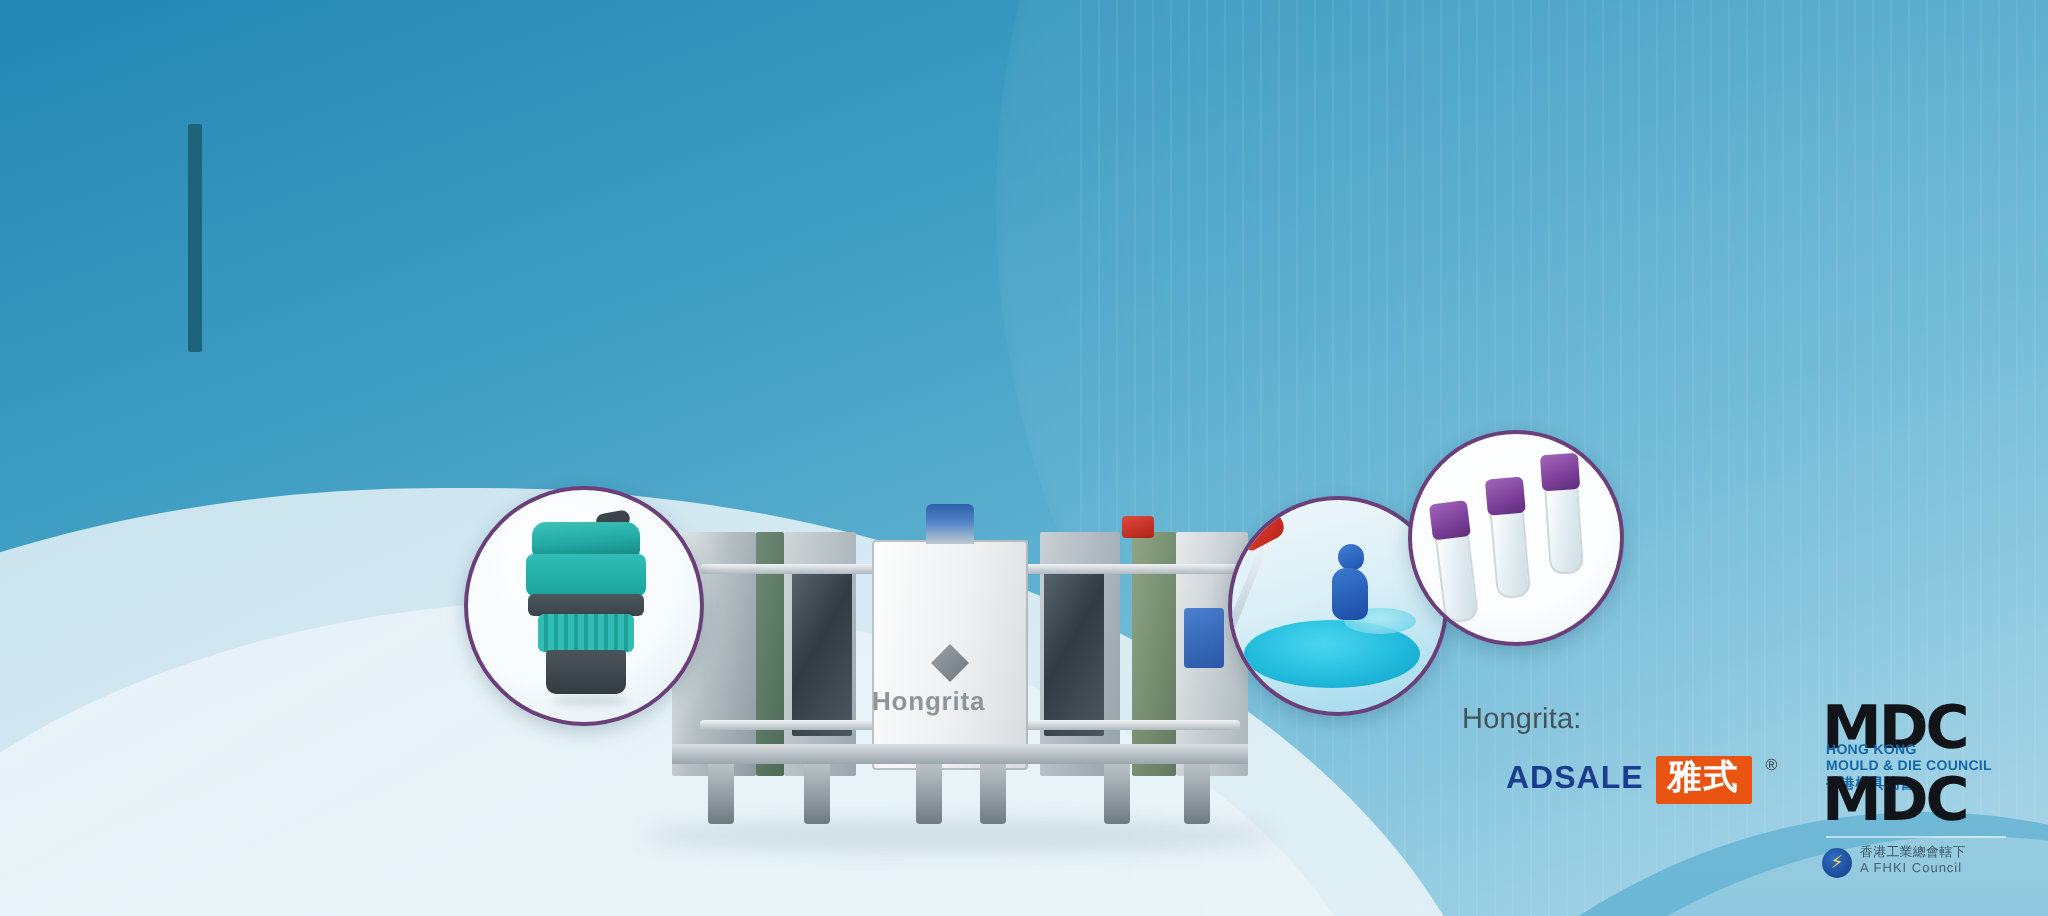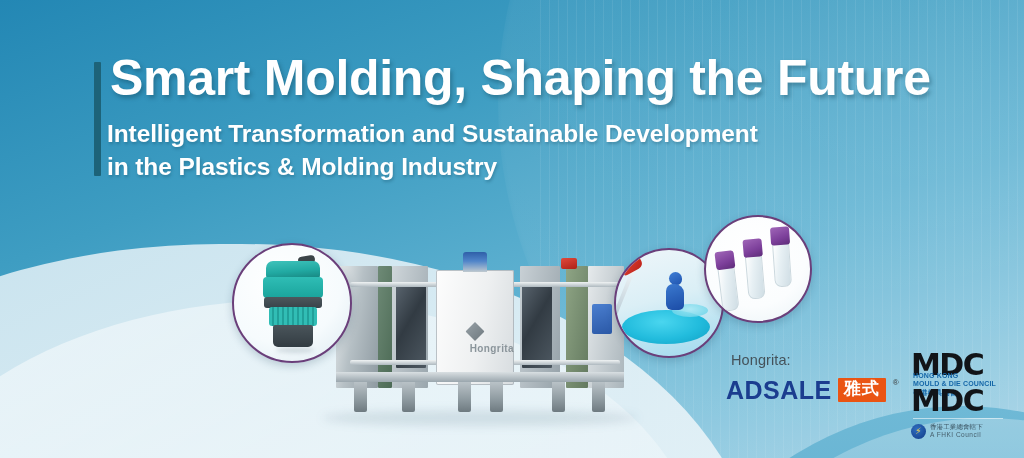--- a/index.html
+++ b/index.html
@@ -135,22 +135,22 @@
   .m-base{position:absolute;left:6px;top:120px;width:288px;height:10px;
     background:linear-gradient(180deg,#d9dfe2,#9aa6ad);}
   .m-foot{position:absolute;top:130px;width:13px;height:30px;border-radius:0 0 2px 2px;
     background:linear-gradient(180deg,#b9c2c7 0%,#8d999f 60%,#6e7a80 100%);}
   .m-center{position:absolute;left:106px;top:18px;width:78px;height:115px;border-radius:2px;
     background:linear-gradient(100deg,#fdfdfd 0%,#eef0f1 55%,#d7dcdf 100%);
     box-shadow:inset 0 0 0 1px rgba(160,170,176,.7);}
   .m-logo{position:absolute;left:50%;top:52px;transform:translateX(-50%);width:19px;height:19px;
     background:linear-gradient(135deg,#98a2a8 0%,#6d777d 100%);
     clip-path:polygon(50% 0,100% 50%,50% 100%,0 50%);}
-  .m-brand{position:absolute;left:0;right:0;top:73px;text-align:right;
-    font-size:10px;font-weight:bold;color:#8b959b;letter-spacing:.4px;}
+  .m-brand{position:absolute;left:0;right:0;top:73px;text-align:left;
+    font-size:13px;font-weight:bold;color:#8b959b;letter-spacing:.4px;}
   .m-cyl{position:absolute;left:133px;top:0;width:24px;height:20px;border-radius:3px 3px 0 0;
     background:linear-gradient(180deg,#2f5fa8 0%,#4f84c9 45%,#bfc9cf 100%);}
   .m-redblock{position:absolute;left:231px;top:6px;width:16px;height:11px;border-radius:2px;
     background:linear-gradient(160deg,#e04a3c,#ae2117);}
   .m-rod{position:absolute;height:5px;border-radius:2px;
     background:linear-gradient(180deg,#f0f3f4,#aeb9bf);}
   .m-platecol{position:absolute;top:14px;height:122px;border-radius:1px;}
   .pc-a{left:6px;width:42px;background:linear-gradient(100deg,#eef1f2 0%,#b6c0c5 45%,#8e9aa1 100%);}
   .pc-b{left:48px;width:14px;background:linear-gradient(100deg,#6e8a76 0%,#4c6a55 100%);}
   .pc-c{left:62px;width:36px;background:linear-gradient(100deg,#cfd6da 0%,#9aa6ad 100%);}
@@ -169,22 +169,23 @@
   
   .organizer-label{
     position:absolute;left:731px;top:352px;
     font-size:14.5px;color:#44525a;letter-spacing:.1px;
   }
   .adsale{
     position:absolute;left:726px;top:378px;height:24px;
     display:flex;align-items:center;gap:6px;
   }
   .adsale-word{
-    font-size:25px;font-weight:bold;color:#1b3d8f;letter-spacing:.5px;
+    font-size:16px;font-weight:bold;color:#1b3d8f;letter-spacing:.5px;
     font-family:"Liberation Sans",sans-serif;
+    margin-left:27px;
   }
   .adsale-cn{
     background:#ea5413;color:#ffffff;font-weight:bold;font-size:17px;
     padding:1px 6px 3px 6px;border-radius:1px;line-height:1.15;letter-spacing:1px;
   }
   .adsale-reg{font-size:8px;color:#3a3a3a;align-self:flex-start;margin-left:1px;}
 
   .mdc{position:absolute;left:911px;top:350px;width:96px;height:92px;}
   .mdc-top,.mdc-bot{
     font-size:30px;font-weight:bold;color:#111418;letter-spacing:-1.5px;line-height:1;
@@ -212,25 +213,20 @@
 <div id="banner">
 
   <div class="bg-arc-right"></div>
   <div class="bg-stripes"></div>
   <div class="bg-blob-left"></div>
   <div class="bg-blob-left2"></div>
   <div class="bg-wave-bottom"></div>
   <div class="bg-wave-bottom2"></div>
 
   <div class="accent-bar"></div>
-  <div class="title">Smart Molding, Shaping the Future</div>
-  <div class="subtitle">
-    <div>Intelligent Transformation and Sustainable Development</div>
-    <div>in the Plastics &amp; Molding Industry</div>
-  </div>
 
   <div class="machine">
     <div class="m-shadow"></div>
     <div class="m-platecol pc-a"></div>
     <div class="m-platecol pc-b"></div>
     <div class="m-platecol pc-c"></div>
     <div class="m-dark md-l"></div>
     <div class="m-platecol pc-d"></div>
     <div class="m-dark md-r"></div>
     <div class="m-platecol pc-e"></div>

